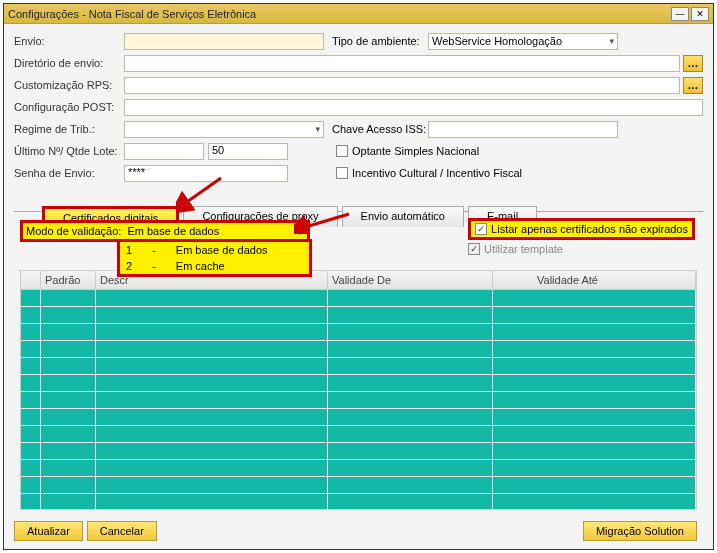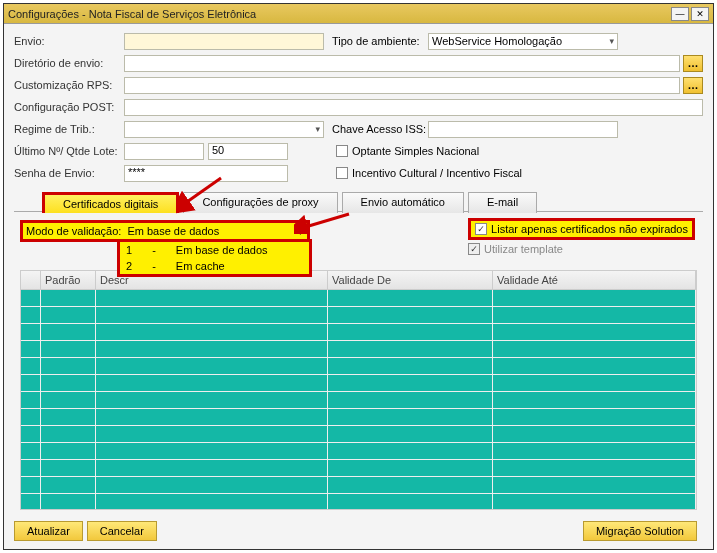--- a/index.html
+++ b/index.html
@@ -14,21 +14,21 @@
 .label { width: 110px; color: #333; }
 .textinput { border: 1px solid #bba; background: #fff; height: 17px; padding: 0 3px; }
 .textinput.light { background: #fff7d8; }
 .yellowbtn { width: 20px; height: 17px; background: linear-gradient(#ffe070, #f0c030); border: 1px solid #aa8a20; display: flex; align-items: center; justify-content: center; font-weight: bold; cursor: pointer; margin-left: 3px; }
 .select { border: 1px solid #bba; background: #fff; height: 17px; padding-left: 3px; padding-right: 14px; position: relative; display: inline-flex; align-items: center; }
 .select::after { content: "▾"; position: absolute; right: 3px; font-size: 9px; color: #555; }
 .checkbox { width: 12px; height: 12px; border: 1px solid #888; background: #fff; display: inline-flex; align-items: center; justify-content: center; margin-right: 4px; font-size: 9px; color: #333; }
 .checkbox.checked::before { content: "✓"; }
 .checkbox.disabled { background: #eee; }
 .tabs { display: flex; margin-top: 8px; padding-left: 28px; gap: 4px; }
-.tab { border: 1px solid #aaa; border-bottom: none; padding: 3px 18px; background: linear-gradient(#fafafa, #e6e6e6); cursor: pointer; position: relative; top: 2px; }
+.tab { border: 1px solid #aaa; border-bottom: none; padding: 3px 18px; background: linear-gradient(#fafafa, #e6e6e6); cursor: pointer; position: relative; top: 16px; }
 .tab.active { background: linear-gradient(#fff060, #fde020); border: 3px solid #c00; border-bottom: none; font-weight: normal; }
 .tab-border { border-top: 1px solid #aaa; margin-top: 0; }
 .subpanel { padding: 8px 6px 0 6px; position: relative; }
 .modo-row { display: flex; align-items: center; background: #fff000; border: 3px solid #c00; height: 22px; width: 290px; }
 .modo-label { padding: 0 3px; }
 .modo-select { flex: 1; height: 100%; display: flex; align-items: center; padding-left: 3px; position: relative; }
 .modo-select::after { content: "▾"; position: absolute; right: 4px; }
 .dropdown-list { position: absolute; left: 103px; top: 27px; width: 195px; background: #fff000; border: 3px solid #c00; z-index: 5; }
 .dropdown-item { display: flex; padding: 2px 6px; gap: 20px; }
 .rightchecks { position: absolute; right: 8px; top: 6px; }
@@ -146,21 +146,21 @@
           <span style="color:#888;">Utilizar template</span>
         </div>
       </div>
 
       <div class="grid">
         <div class="grid-head">
           <div class="grid-head-cell" style="width:20px;"></div>
           <div class="grid-head-cell" style="width:55px;">Padrão</div>
           <div class="grid-head-cell" style="width:232px;">Descr</div>
           <div class="grid-head-cell" style="width:165px;">Validade De</div>
-          <div class="grid-head-cell" style="flex:1;">Validade Até</div>
+          <div class="grid-head-cell" style="flex:1;margin-left:40px;">Validade Até</div>
         </div>
         <div class="grid-body">
           <div class="grid-body-row">
               <div class="grid-body-cell" style="width:20px;"></div>
               <div class="grid-body-cell" style="width:55px;"></div>
               <div class="grid-body-cell" style="width:232px;"></div>
               <div class="grid-body-cell" style="width:165px;"></div>
               <div class="grid-body-cell" style="flex:1;"></div>
             </div>
           <div class="grid-body-row">

